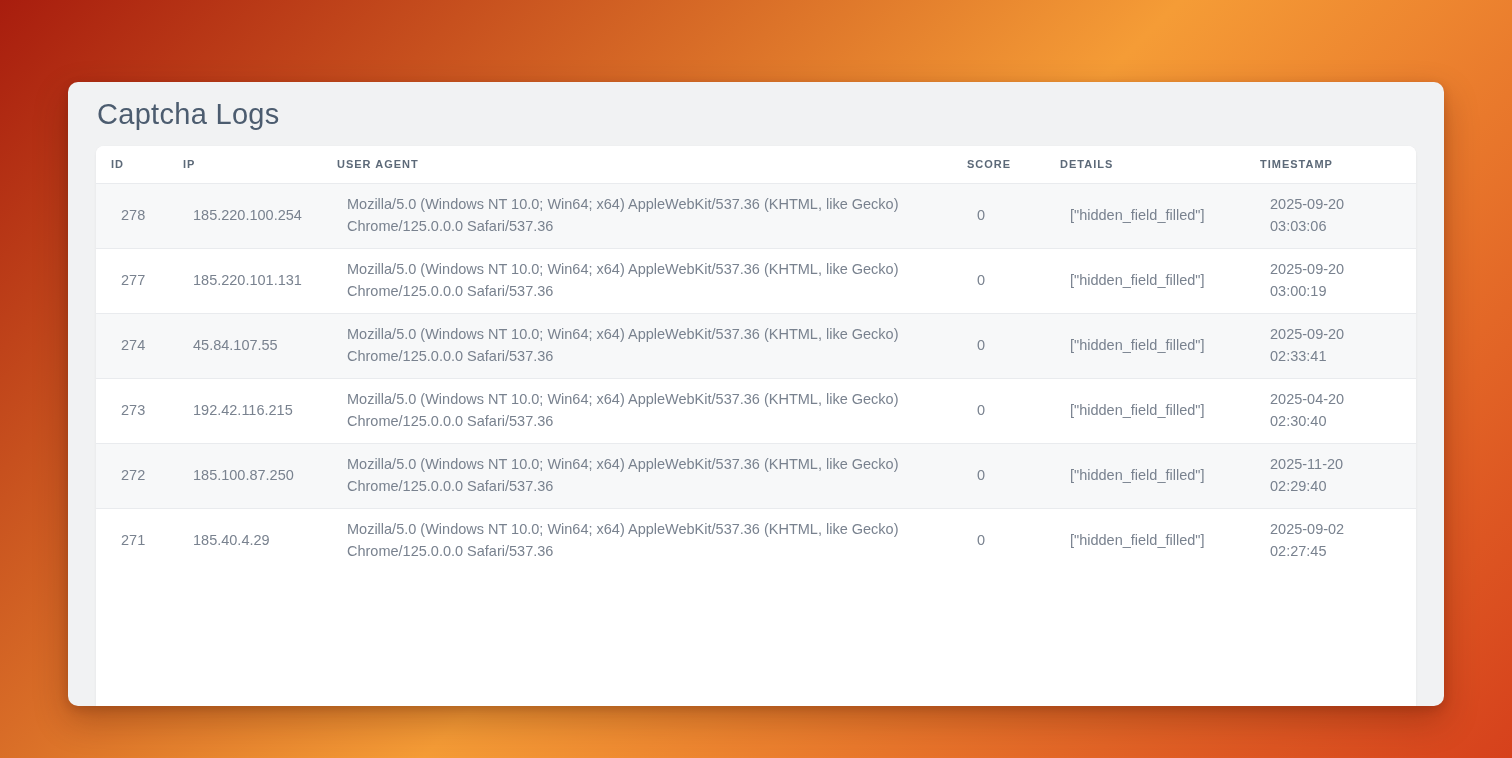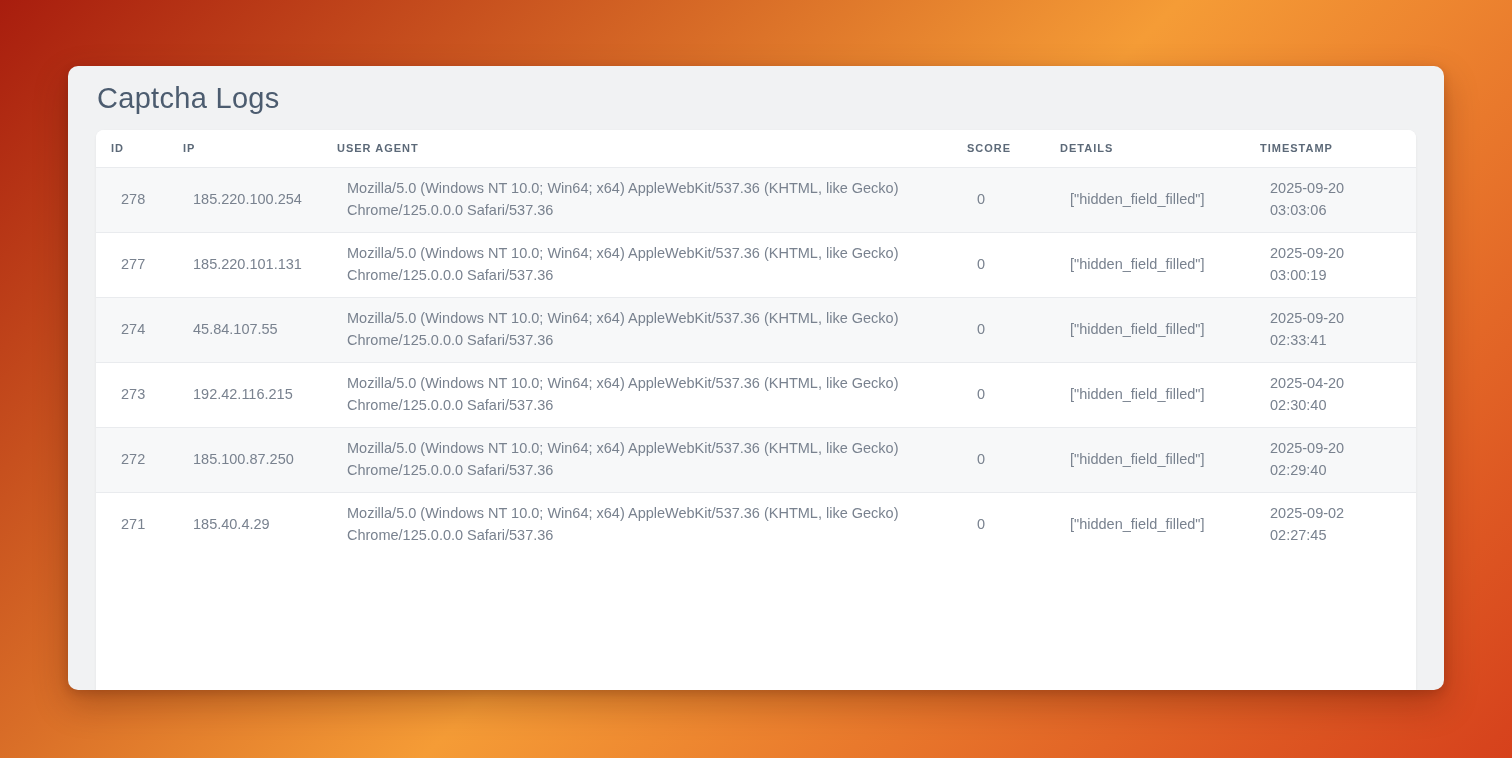--- a/index.html
+++ b/index.html
@@ -16,21 +16,21 @@
   }
   * { margin: 0; padding: 0; box-sizing: border-box; }
   html, body { width: 1512px; height: 758px; overflow: hidden; }
   body {
     font-family: "Liberation Sans", "DejaVu Sans", sans-serif;
     background: linear-gradient(135deg, var(--bg-grad-start) 0%, var(--bg-grad-mid) 52%, var(--bg-grad-end) 100%);
     position: relative;
   }
   .card {
     position: absolute;
-    left: 68px; top: 66px;
+    left: 68px; top: 82px;
     width: 1376px; height: 624px;
     background: var(--card-bg);
     border-radius: 10px;
     box-shadow: 0 14px 34px rgba(70, 15, 0, 0.30), 0 3px 10px rgba(70, 15, 0, 0.18);
     padding: 0 28px;
     overflow: hidden;
   }
   .page-title {
     font-size: 29px;
     font-weight: 500;
@@ -145,21 +145,21 @@
           <td>0</td>
           <td>["hidden_field_filled"]</td>
           <td><span class="ts">2025-04-20 02:30:40</span></td>
         </tr>
         <tr>
           <td>272</td>
           <td>185.100.87.250</td>
           <td>Mozilla/5.0 (Windows NT 10.0; Win64; x64) AppleWebKit/537.36 (KHTML, like Gecko) Chrome/125.0.0.0 Safari/537.36</td>
           <td>0</td>
           <td>["hidden_field_filled"]</td>
-          <td><span class="ts">2025-09-20 02:29:40</span></td>
+          <td><span class="ts">2025-11-20 02:29:40</span></td>
         </tr>
         <tr>
           <td>271</td>
           <td>185.40.4.29</td>
           <td>Mozilla/5.0 (Windows NT 10.0; Win64; x64) AppleWebKit/537.36 (KHTML, like Gecko) Chrome/125.0.0.0 Safari/537.36</td>
           <td>0</td>
           <td>["hidden_field_filled"]</td>
           <td><span class="ts">2025-09-02 02:27:45</span></td>
         </tr>
       </tbody>

